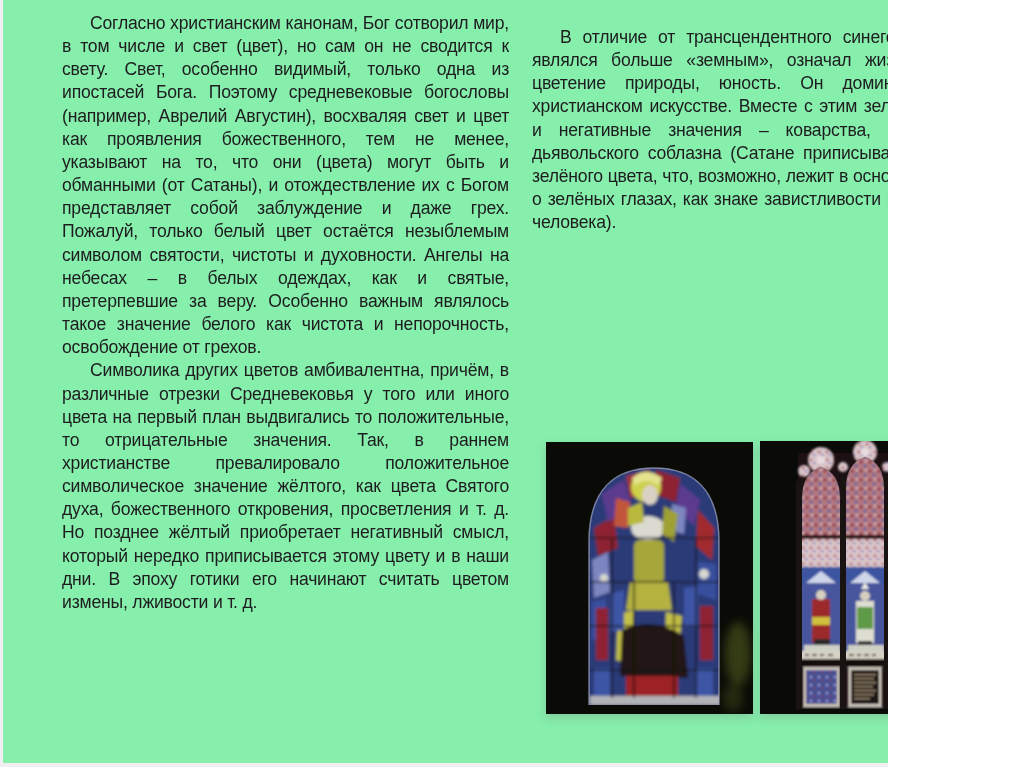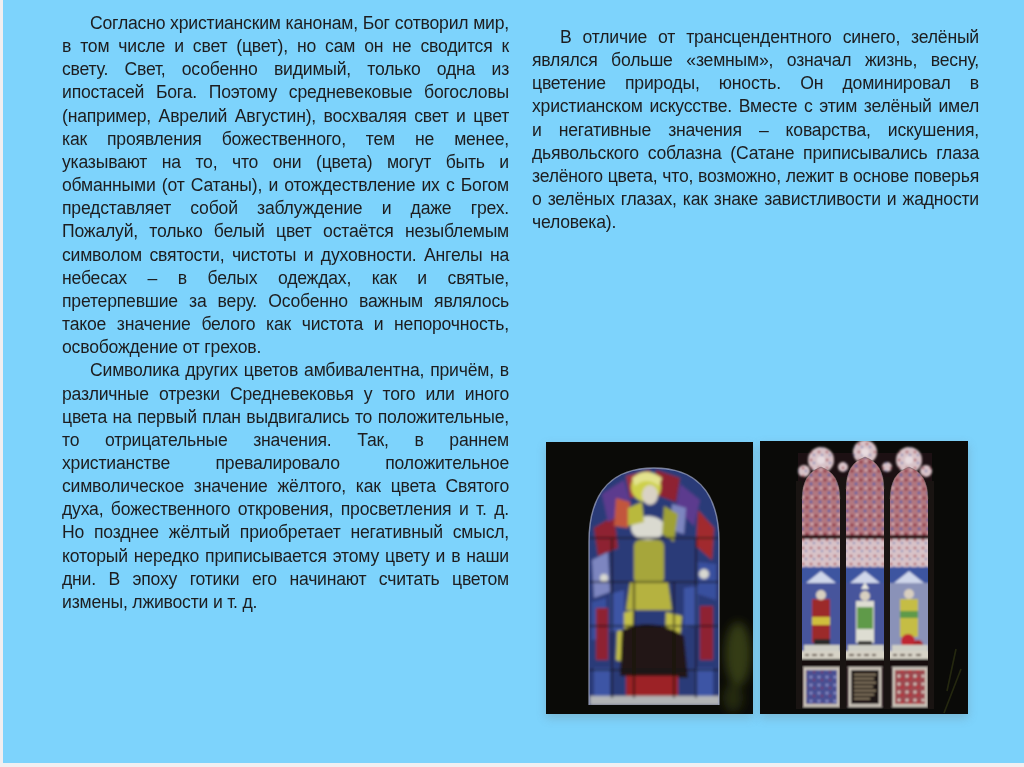--- a/index.html
+++ b/index.html
@@ -1,17 +1,17 @@
 <!DOCTYPE html>
 <html><head>
 <meta charset="utf-8">
 <style>
   html,body{margin:0;padding:0;background:#ffffff;}
   .page{
-    position:relative;width:1024px;height:767px;background:#7dd3fc;
+    position:relative;width:888px;height:767px;background:#86efac;
     overflow:hidden;font-family:"Liberation Sans",sans-serif;
   }
   .edge-left{position:absolute;left:0;top:0;width:3px;height:767px;background:#f0eef0;}
   .edge-bottom{position:absolute;left:0;bottom:0;width:1024px;height:4px;background:#f1eff1;}
   .col{
     position:absolute;width:447px;color:#1d1d1f;
     font-size:17.6px;line-height:23.15px;text-align:justify;letter-spacing:-0.2px;
   }
   .col p{margin:0;text-indent:28px;}
   .col-left{left:62px;top:12px;}

